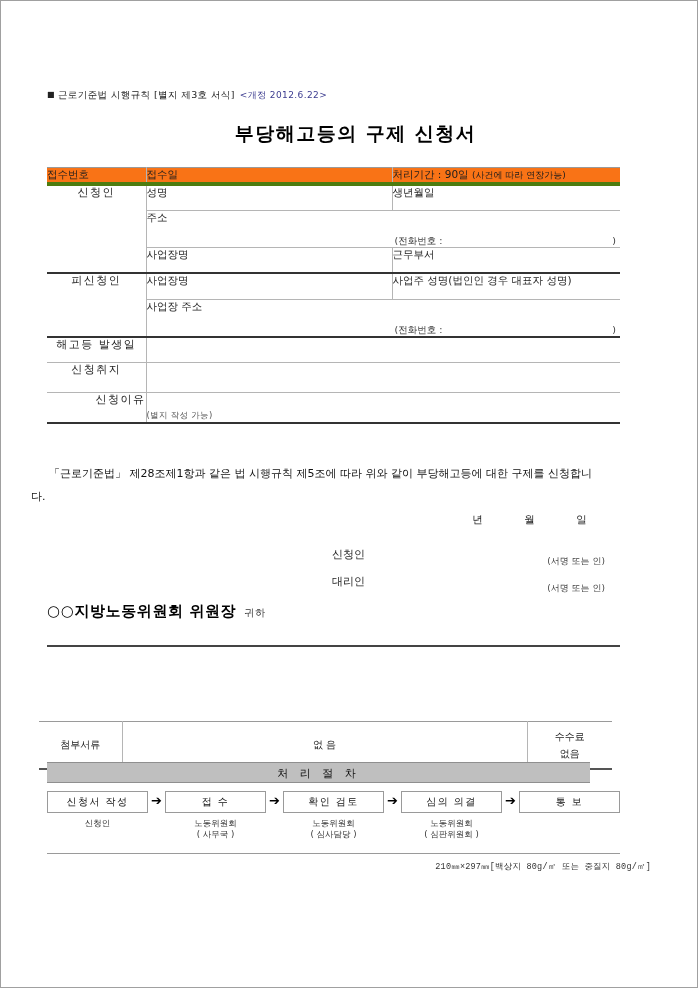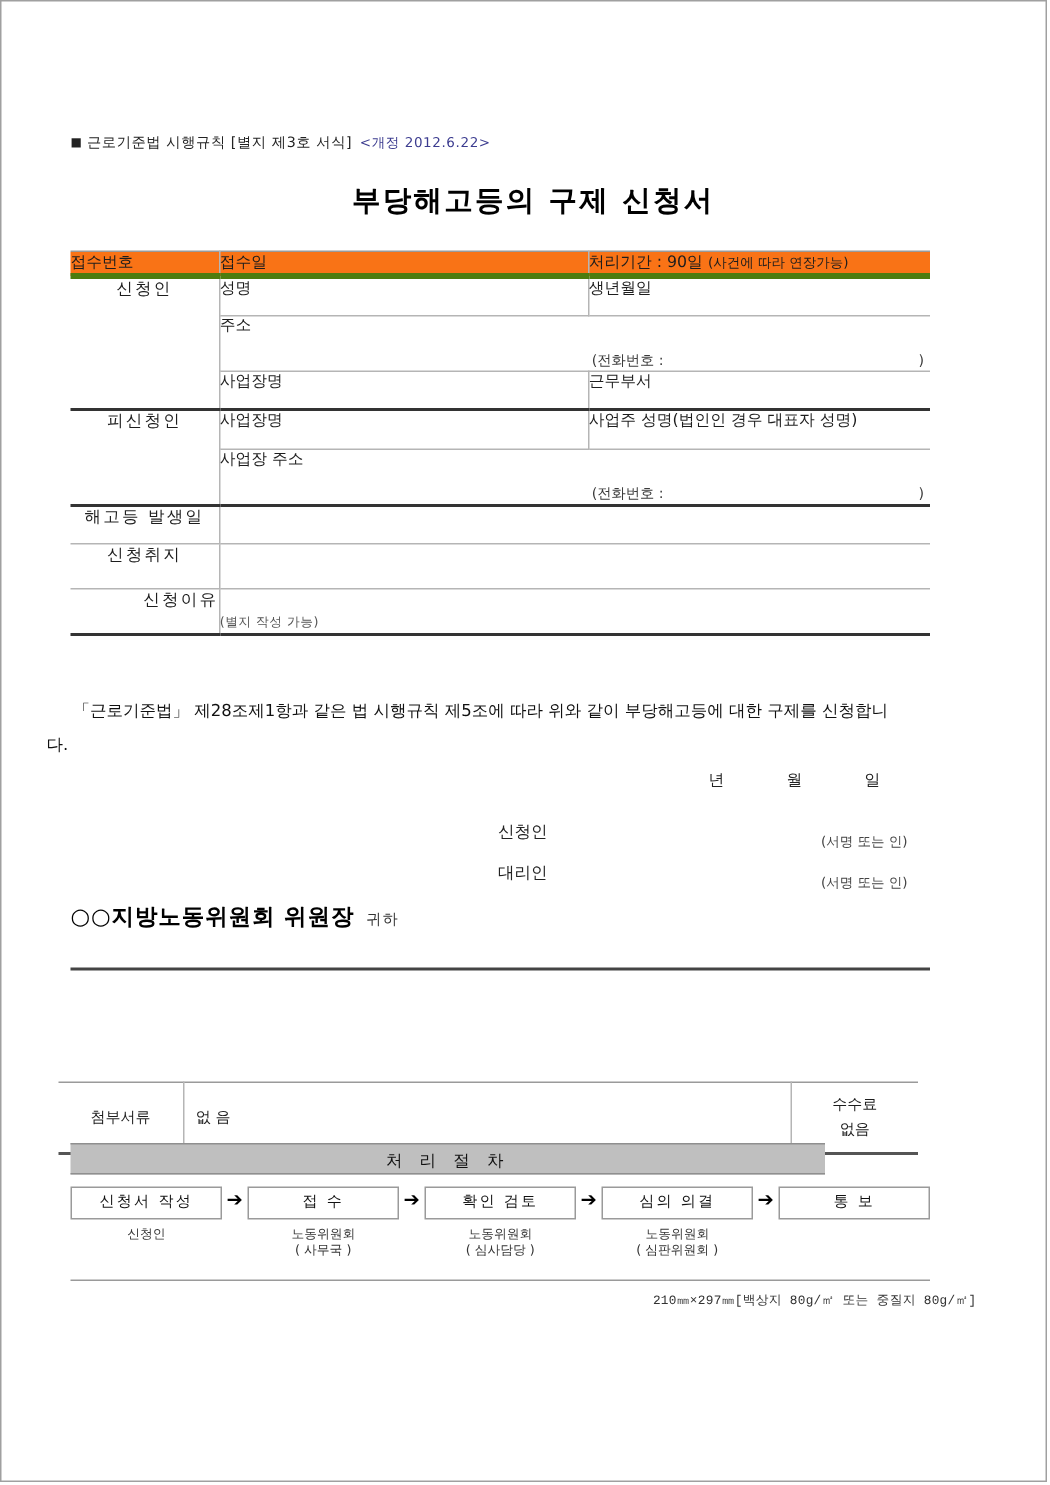--- a/index.html
+++ b/index.html
@@ -191,31 +191,32 @@
     border-collapse: collapse;
     table-layout: fixed;
     font-size: 10px;
     color: #1d1d1d;
   }
   .attach td {
     border-top: 1px solid #9a9a9a;
     border-bottom: 2px solid #555;
     padding: 6px 8px;
     vertical-align: middle;
+    text-align: center;
   }
   .attach .c { text-align: center; }
   .attach .divr { border-right: 1px solid #b5b5b5; }
   .fee2 { line-height: 1.7; }
 
   
   .procbar {
     position: absolute;
     left: 46px;
     top: 761px;
-    width: 503px;
+    width: 543px;
     height: 21px;
     line-height: 21px;
     background: #bfbfbf;
     border-top: 1px solid #8f8f8f;
     border-bottom: 1px solid #8f8f8f;
     text-align: center;
     font-size: 11px;
     letter-spacing: 4px;
     color: #111;
     box-sizing: border-box;

